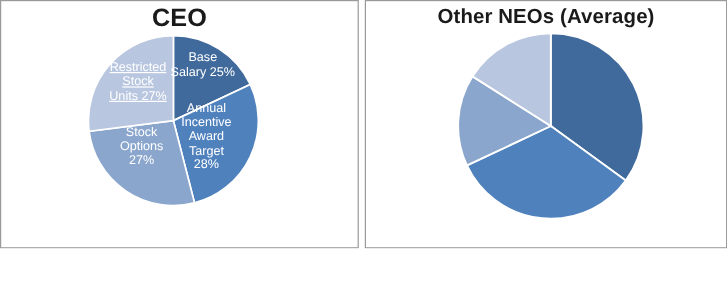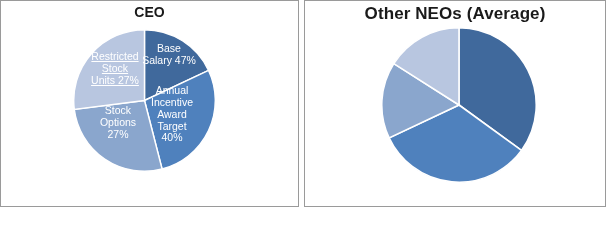--- a/index.html
+++ b/index.html
@@ -46,21 +46,21 @@
     left: 0;
     right: 0;
     text-align: center;
     font-weight: bold;
     color: #1a1a1a;
     letter-spacing: 0.1px;
     white-space: nowrap;
   }
   .title-ceo {
     top: 3px;
-    font-size: 14px;
+    font-size: 21px;
   }
   .title-neo {
     top: 3px;
     font-size: 17px;
   }
   .pie-wrap {
     position: absolute;
   }
   .pie-wrap-ceo {
     left: 72px;
@@ -105,26 +105,26 @@
       <svg class="pie-svg" viewBox="0 0 200 200">
         <g id="slices-ceo">
             <path d="M 100 100 L 100.00 1.00 A 99 99 0 0 1 189.58 57.85 Z" fill="#40699c" stroke="#ffffff" stroke-width="2"></path>
             <path d="M 100 100 L 189.58 57.85 A 99 99 0 0 1 124.62 195.89 Z" fill="#4f81bd" stroke="#ffffff" stroke-width="2"></path>
             <path d="M 100 100 L 124.62 195.89 A 99 99 0 0 1 1.78 112.41 Z" fill="#8aa6cd" stroke="#ffffff" stroke-width="2"></path>
             <path d="M 100 100 L 1.78 112.41 A 99 99 0 0 1 100.00 1.00 Z" fill="#b8c6e0" stroke="#ffffff" stroke-width="2"></path>
           </g>
       </svg>
     </div>
     <div class="slice-label lbl-ceo ceo-base">Base
-Salary 47%</div>
+Salary 25%</div>
     <div class="slice-label lbl-ceo ceo-annual">Annual
 Incentive
 Award
 Target
-40%</div>
+28%</div>
     <div class="slice-label lbl-ceo ceo-stock">Stock
 Options
 27%</div>
     <div class="slice-label lbl-ceo ceo-rsu">Restricted
 Stock
 Units 27%</div>
   </div>
 
   <div class="panel-gap"></div>
 

